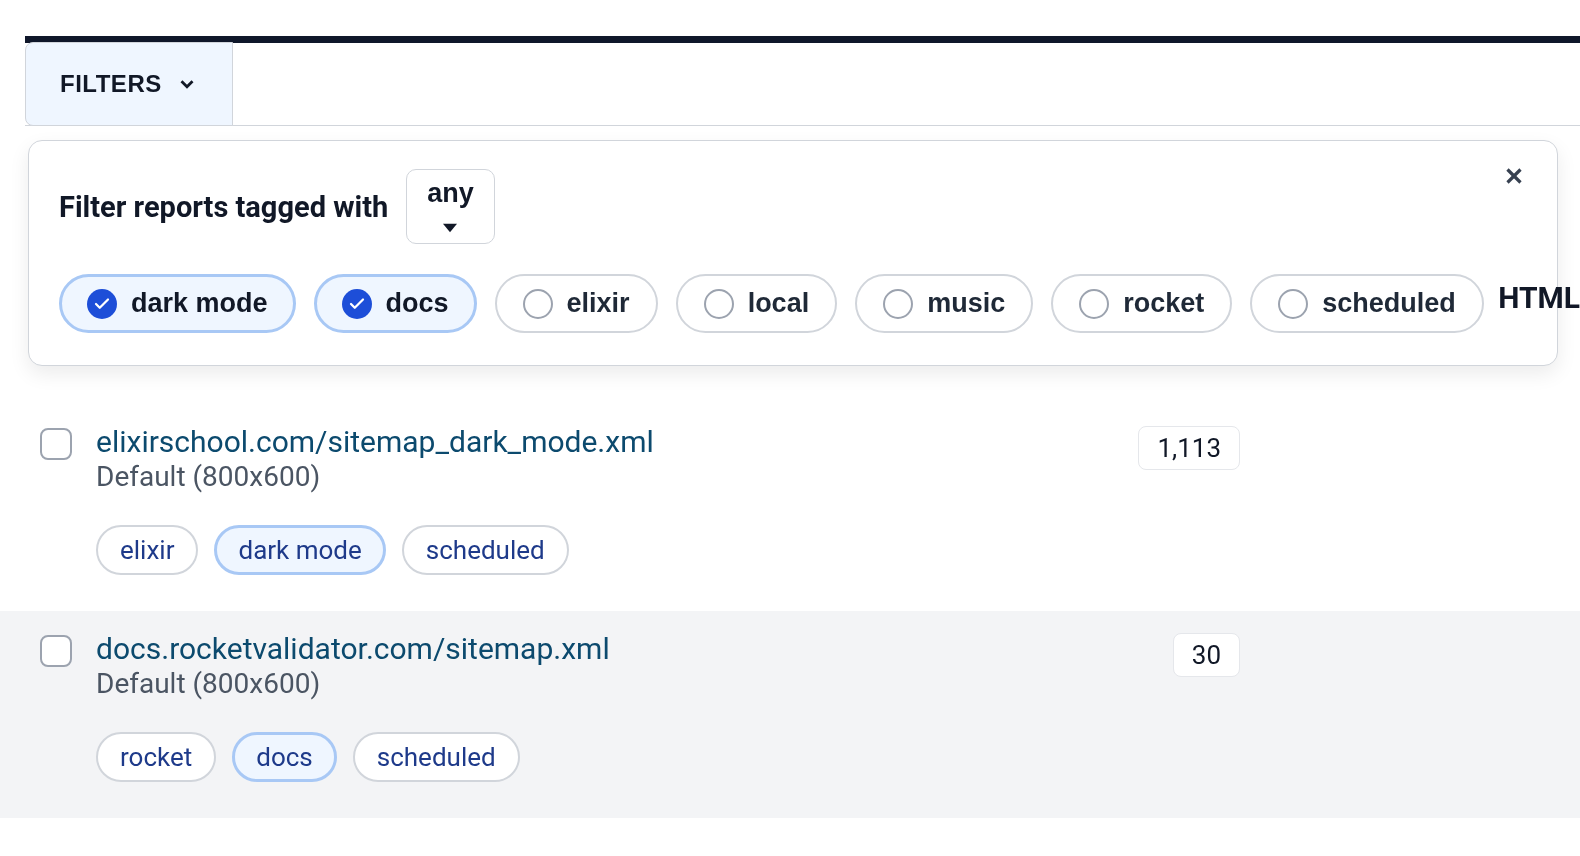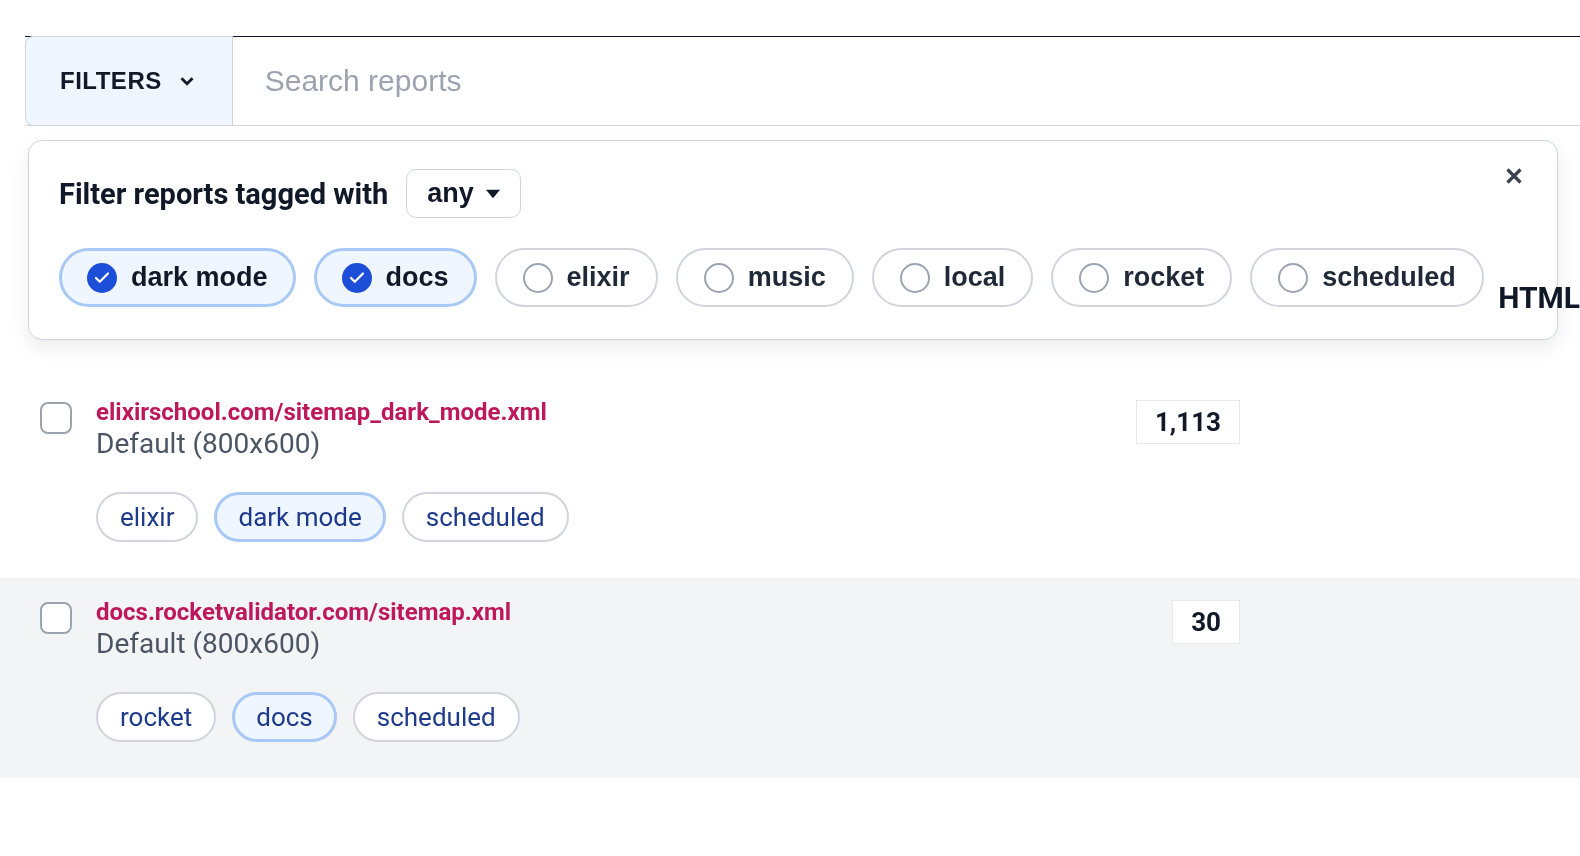--- a/index.html
+++ b/index.html
@@ -12,21 +12,21 @@
       background: #ffffff;
       color: #1f2937;
       width: 1580px;
       overflow: hidden;
     }
     
     
     .top-bar {
       display: flex;
       align-items: stretch;
-      border-top: 1px solid #0f172a;
+      border-top: 7px solid #0f172a;
       border-bottom: 1px solid #d1d5db;
       margin-left: 25px;
       margin-top: 36px;
       height: 90px;
     }
     .filters-button {
       display: flex;
       align-items: center;
       gap: 14px;
       padding: 0 34px;
@@ -86,20 +86,21 @@
       align-items: center;
       gap: 12px;
       padding: 8px 20px;
       border: 1px solid #d1d5db;
       border-radius: 10px;
       font-size: 27px;
       font-weight: 600;
       color: #111827;
       background: #fff;
       cursor: pointer;
+      flex-direction: column;
     }
     .filter-select svg {
       width: 14px;
       height: 14px;
     }
     .close-button {
       position: absolute;
       top: 22px;
       right: 30px;
       background: none;
@@ -191,23 +192,23 @@
       border-radius: 8px;
       background: #fff;
       flex-shrink: 0;
       margin-top: 4px;
       cursor: pointer;
     }
     .report-body {
       flex: 1;
     }
     .report-link {
-      color: #be185d;
-      font-size: 24px;
-      font-weight: 700;
+      color: #0c4a6e;
+      font-size: 30px;
+      font-weight: 400;
       text-decoration: none;
       cursor: pointer;
     }
     .report-sub {
       color: #4b5563;
       font-size: 28px;
       margin-top: 1px;
     }
     .report-tags {
       display: flex;
@@ -224,41 +225,40 @@
       cursor: pointer;
     }
     .report-tag.active {
       background: #eff6ff;
       border: 3px solid #a8c8f5;
       padding: 7px 21px;
     }
     .report-count {
       padding: 6px 18px;
       border: 1px solid #e5e7eb;
-      border-radius: 0;
+      border-radius: 8px;
       font-size: 26px;
-      font-weight: 700;
+      font-weight: 400;
       color: #111827;
       background: #fff;
       margin-top: 2px;
       height: fit-content;
       margin-right: 300px;
     }
   </style>
 </head>
 <body>
 
 <div class="top-bar">
   <button class="filters-button">
     <span>FILTERS</span>
     <svg viewBox="0 0 24 24" fill="none" stroke="currentColor" stroke-width="3">
       <polyline points="6 9 12 15 18 9"></polyline>
     </svg>
   </button>
-  <input class="search-input" type="text" placeholder="Search reports" style="">
 </div>
 
 <div class="filter-panel">
   <button class="close-button">
     <svg viewBox="0 0 24 24" fill="none" stroke="currentColor" stroke-width="3">
       <line x1="18" y1="6" x2="6" y2="18"></line>
       <line x1="6" y1="6" x2="18" y2="18"></line>
     </svg>
   </button>
   <div class="filter-row">
@@ -286,25 +286,25 @@
           </svg>
         </span>
         <span>docs</span>
       </button>
       <button class="tag-chip">
         <span class="chip-check empty"></span>
         <span>elixir</span>
       </button>
       <button class="tag-chip">
         <span class="chip-check empty"></span>
+        <span>local</span>
+      </button>
+      <button class="tag-chip">
+        <span class="chip-check empty"></span>
         <span>music</span>
-      </button>
-      <button class="tag-chip">
-        <span class="chip-check empty"></span>
-        <span>local</span>
       </button>
       <button class="tag-chip">
         <span class="chip-check empty"></span>
         <span>rocket</span>
       </button>
       <button class="tag-chip">
         <span class="chip-check empty"></span>
         <span>scheduled</span>
       </button>
     </div>

